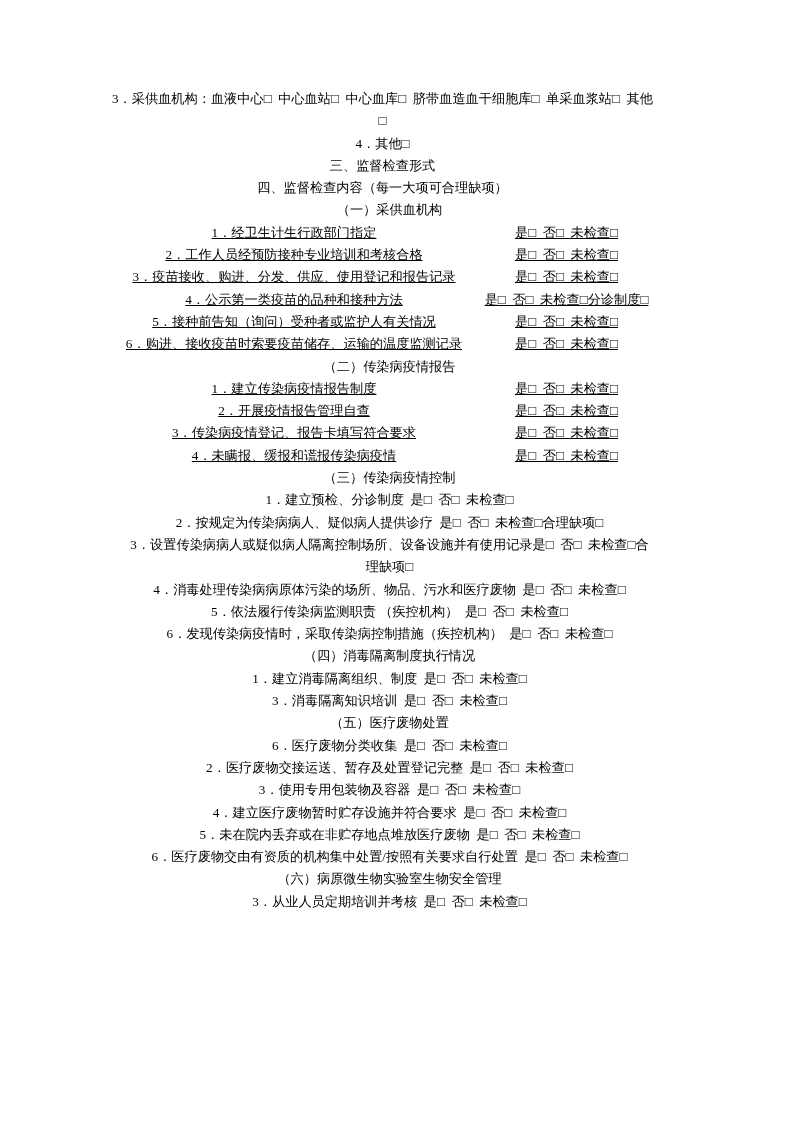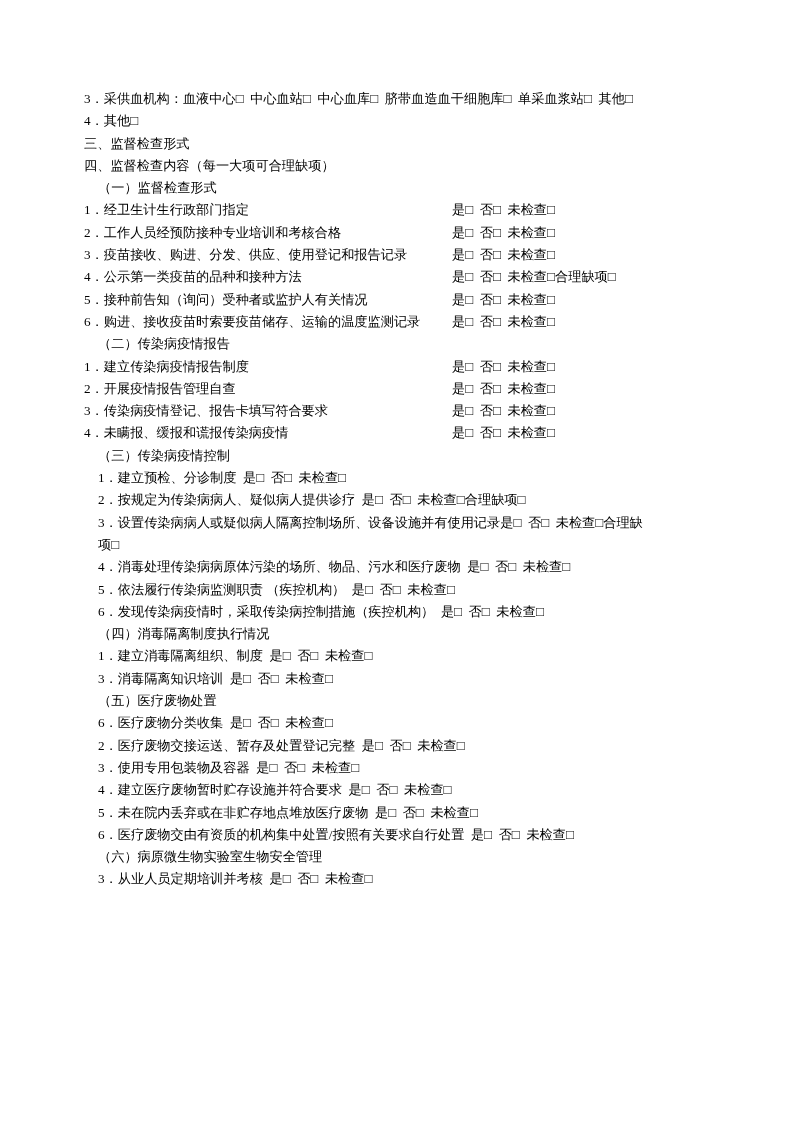--- a/index.html
+++ b/index.html
@@ -11,37 +11,39 @@
     width: 793px;
     height: 1122px;
     font-family: "Liberation Serif", "DejaVu Serif", serif;
     color: #000000;
   }
   .page {
     position: relative;
     width: 727px;
     height: 1122px;
     box-sizing: border-box;
-    padding: 88px 72px 60px 84px;
+    padding: 88px 72px 60px 110px;
+    text-align: center;
   }
   .doc {
     font-size: 13.2px;
     line-height: 22.3px;
   }
   .line {
     white-space: pre-wrap;
     word-break: break-all;
   }
   .line.indent2 {
     padding-left: 14px;
   }
   
   .qrow {
     display: flex;
     align-items: flex-start;
+    text-decoration: underline;
   }
   .qrow .qlabel {
     width: 368px;
     flex: 0 0 368px;
     white-space: pre-wrap;
   }
   .qrow .qopts {
     flex: 1 1 auto;
     white-space: pre-wrap;
   }
@@ -50,37 +52,37 @@
 <body>
 
 <div class="page">
   <div class="doc">
 
     <div class="line">3．采供血机构：血液中心□  中心血站□  中心血库□  脐带血造血干细胞库□  单采血浆站□  其他□</div>
     <div class="line">4．其他□</div>
     <div class="line">三、监督检查形式</div>
     <div class="line">四、监督检查内容（每一大项可合理缺项）</div>
 
-    <div class="line indent2">（一）监督检查形式</div>
+    <div class="line indent2">（一）采供血机构</div>
 
     <div class="qrow indent2">
       <span class="qlabel">1．经卫生计生行政部门指定</span>
       <span class="qopts">是□  否□  未检查□</span>
     </div>
     <div class="qrow indent2">
       <span class="qlabel">2．工作人员经预防接种专业培训和考核合格</span>
       <span class="qopts">是□  否□  未检查□</span>
     </div>
     <div class="qrow indent2">
       <span class="qlabel">3．疫苗接收、购进、分发、供应、使用登记和报告记录</span>
       <span class="qopts">是□  否□  未检查□</span>
     </div>
     <div class="qrow indent2">
       <span class="qlabel">4．公示第一类疫苗的品种和接种方法</span>
-      <span class="qopts">是□  否□  未检查□合理缺项□</span>
+      <span class="qopts">是□  否□  未检查□分诊制度□</span>
     </div>
     <div class="qrow indent2">
       <span class="qlabel">5．接种前告知（询问）受种者或监护人有关情况</span>
       <span class="qopts">是□  否□  未检查□</span>
     </div>
     <div class="qrow indent2">
       <span class="qlabel">6．购进、接收疫苗时索要疫苗储存、运输的温度监测记录</span>
       <span class="qopts">是□  否□  未检查□</span>
     </div>
 

